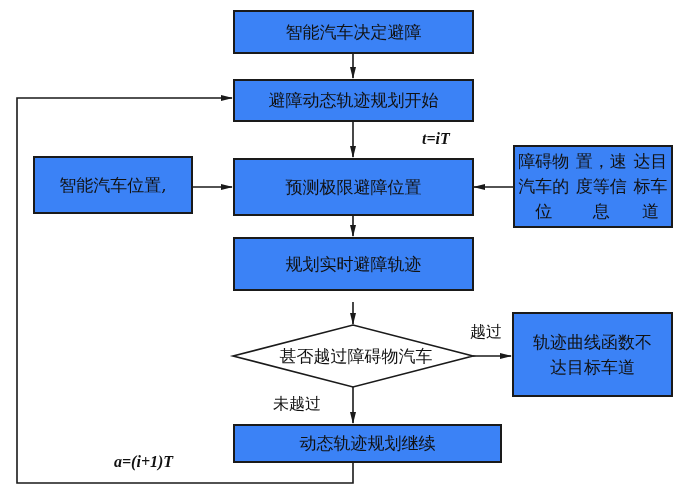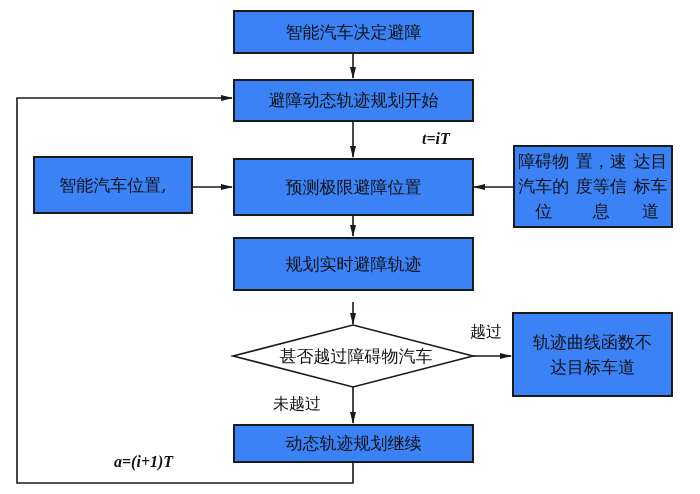--- a/index.html
+++ b/index.html
@@ -69,17 +69,17 @@
 
 <div class="label" style="left:470px;top:322px;">越过</div>
 
 <div class="box" style="left:512px;top:312px;width:161px;height:85px;flex-direction:column;">
   <span>轨迹曲线函数不</span>
   <span>达目标车道</span>
 </div>
 
 <div class="label" style="left:273px;top:394px;font-family:Liberation Serif, serif;">未越过</div>
 
-<div class="box" style="left:233px;top:424px;width:241px;height:39px;">
+<div class="box" style="left:233px;top:424px;width:269px;height:39px;">
   <span>动态轨迹规划继续</span>
 </div>
 
 <div class="label math" style="left:114px;top:453px;">a=(i+1)T</div>
 
 </body></html>

